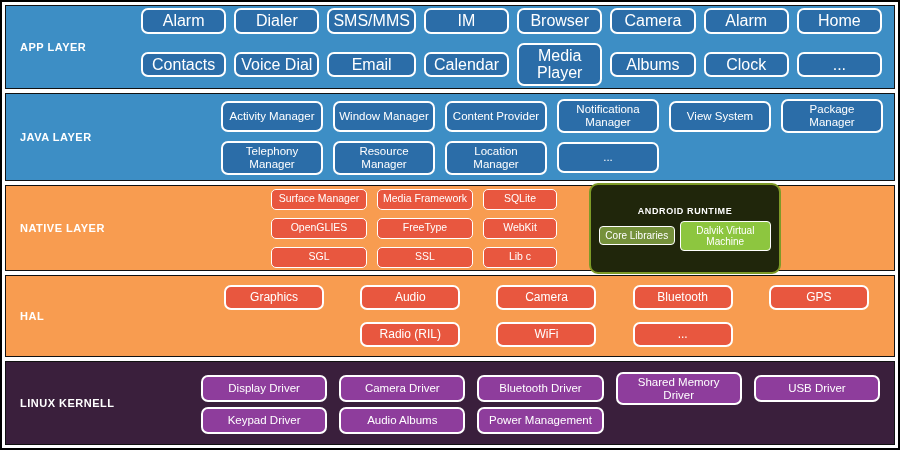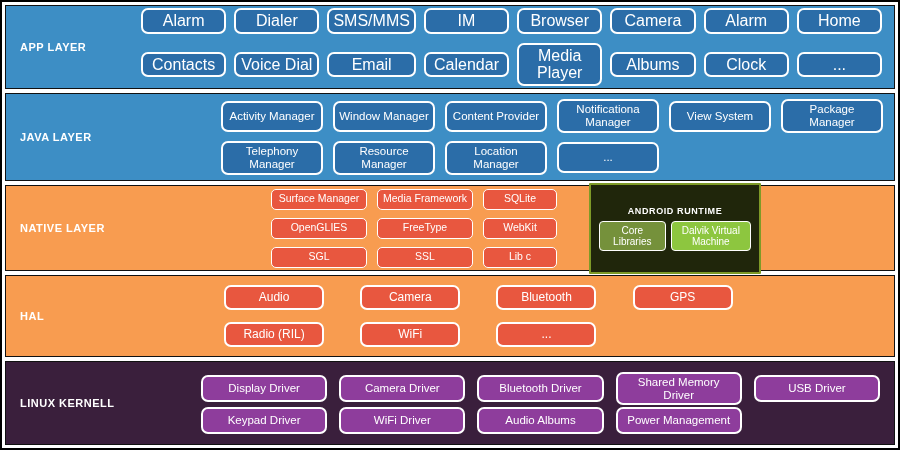--- a/index.html
+++ b/index.html
@@ -32,23 +32,23 @@
   .app-grid{flex:1;grid-template-columns:repeat(8,1fr);gap:9px 8px;margin-right:12px;}
   .app-box{background:var(--blue-box,#2B6DA8);font-size:16px;min-height:24px;}
   
   .java-grid{flex:1;grid-template-columns:repeat(6,1fr);gap:8px 10px;margin-right:12px;justify-items:center;}
   .java-box{background:var(--blue-box,#2B6DA8);font-size:11.5px;min-height:31px;width:102px;}
   
   .native-content{flex:1;display:flex;align-items:center;}
   .native-grid{grid-template-columns:96px 96px 74px;gap:8px 10px;}
   .native-box{background:var(--orange-box,#E8573F);font-size:10.5px;min-height:21px;border-width:1.5px;border-radius:5px;}
   .runtime{
-    box-sizing:border-box;width:172px;margin-left:32px;
+    box-sizing:border-box;width:192px;margin-left:32px;
     background:var(--runtime-bg,#20260B);border:2px solid var(--runtime-border,#7E9A27);
-    border-radius:1px;padding:21px 8px;display:flex;flex-direction:column;gap:5px;align-items:center;
+    border-radius:9px;padding:21px 8px;display:flex;flex-direction:column;gap:5px;align-items:center;
   }
   .rt-title{color:#fff;font-weight:bold;font-size:9px;letter-spacing:.6px;text-transform:uppercase;}
   .rt-items{width:100%;display:flex;flex-direction:row;gap:5px;align-items:center;}
   .rt-item{
     box-sizing:border-box;color:#fff;font-size:10px;text-align:center;
     border:1px solid #fff;border-radius:4px;padding:3px 4px;
   }
   .rt-item-0{background:var(--core-lib-box,#75913B);width:80%;}
   .rt-item-1{background:var(--dalvik-box,#8DC63F);width:98%;}
   
@@ -121,20 +121,21 @@
             <div class="rt-item rt-item-0">Core Libraries</div>
             <div class="rt-item rt-item-1">Dalvik Virtual Machine</div>
           </div>
       </div>
     </div>
   </section>
 
   <section class="band orange" style="height:82px">
     <div class="band-label" style="width:205px">HAL</div>
     <div class="grid hal-grid">
+        <div class="box hal-box">Graphics</div>
         <div class="box hal-box">Audio</div>
         <div class="box hal-box">Camera</div>
         <div class="box hal-box">Bluetooth</div>
         <div class="box hal-box">GPS</div>
         <div class="box hal-box empty"></div>
         <div class="box hal-box">Radio (RIL)</div>
         <div class="box hal-box">WiFi</div>
         <div class="box hal-box">...</div>
         <div class="box hal-box empty"></div>
       </div>
@@ -142,19 +143,18 @@
 
   <section class="band purple" style="flex:1 1 auto">
     <div class="band-label" style="width:195px">LINUX KERNELL</div>
     <div class="grid kernel-grid">
         <div class="box kernel-box">Display Driver</div>
         <div class="box kernel-box">Camera Driver</div>
         <div class="box kernel-box">Bluetooth Driver</div>
         <div class="box kernel-box">Shared Memory Driver</div>
         <div class="box kernel-box">USB Driver</div>
         <div class="box kernel-box">Keypad Driver</div>
-        <div class="box kernel-box">WiFi Driver</div>
         <div class="box kernel-box">Audio Albums</div>
         <div class="box kernel-box">Power Management</div>
       </div>
   </section>
 
 </div>
 
 </body></html>

